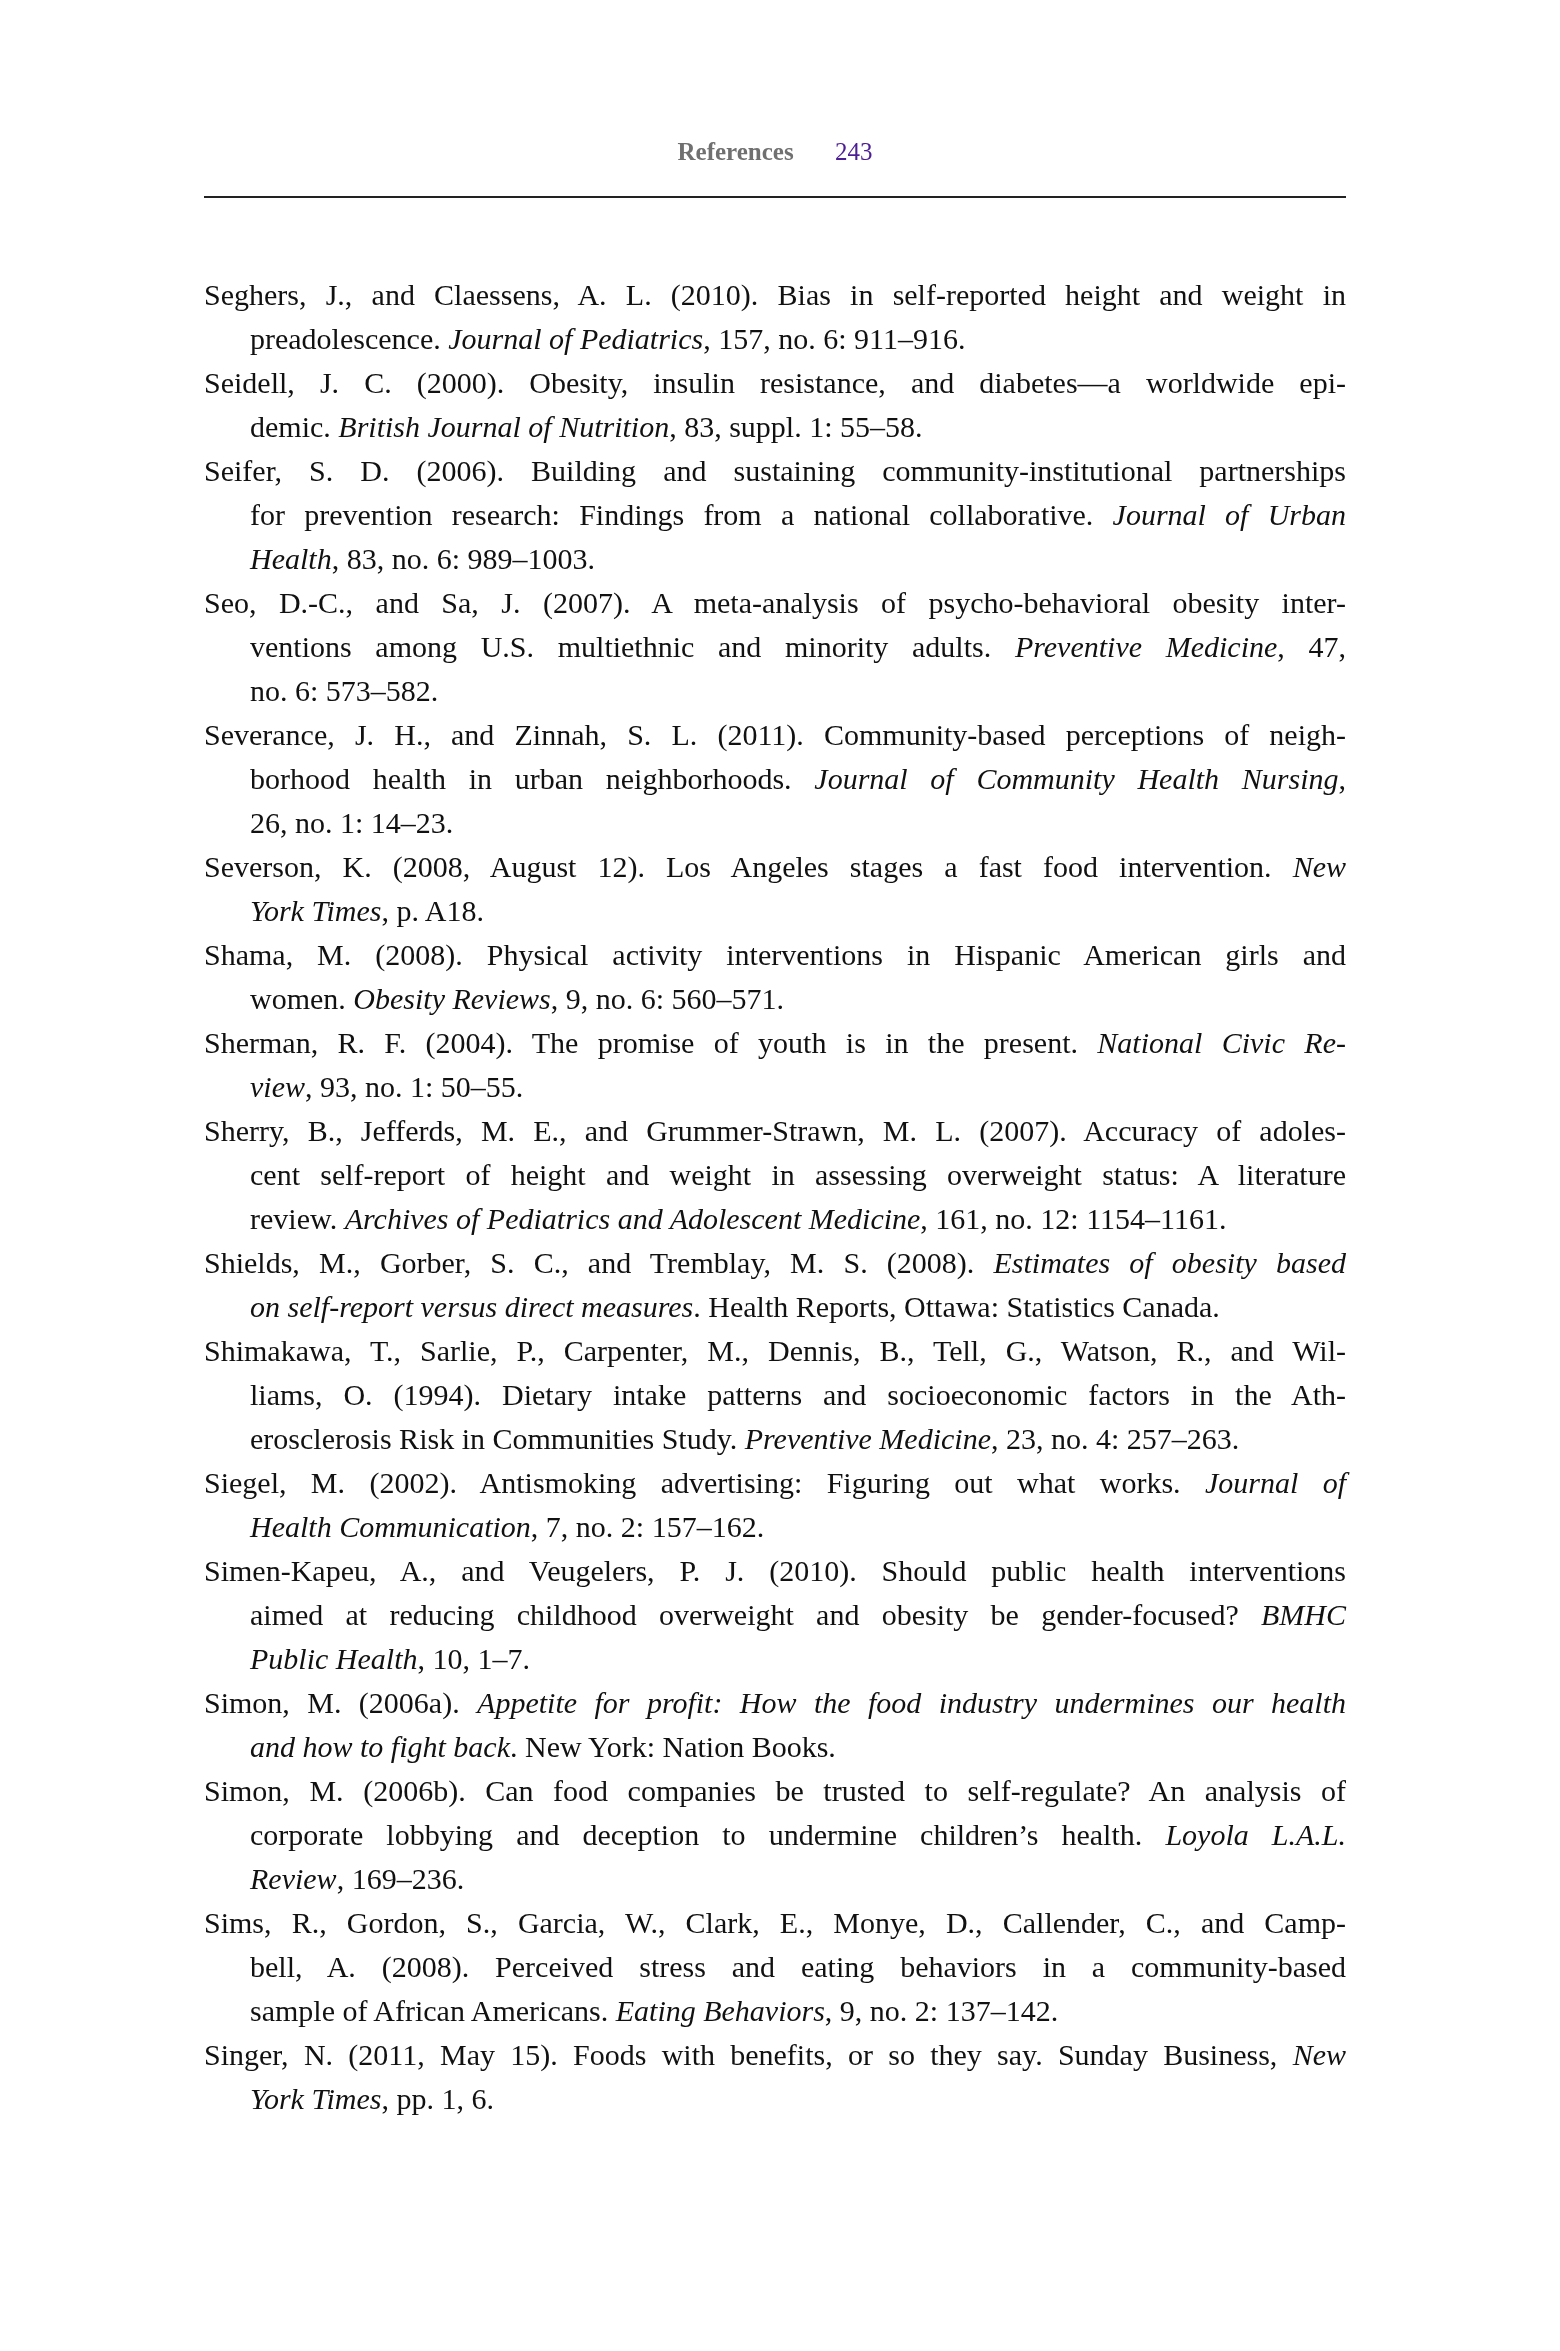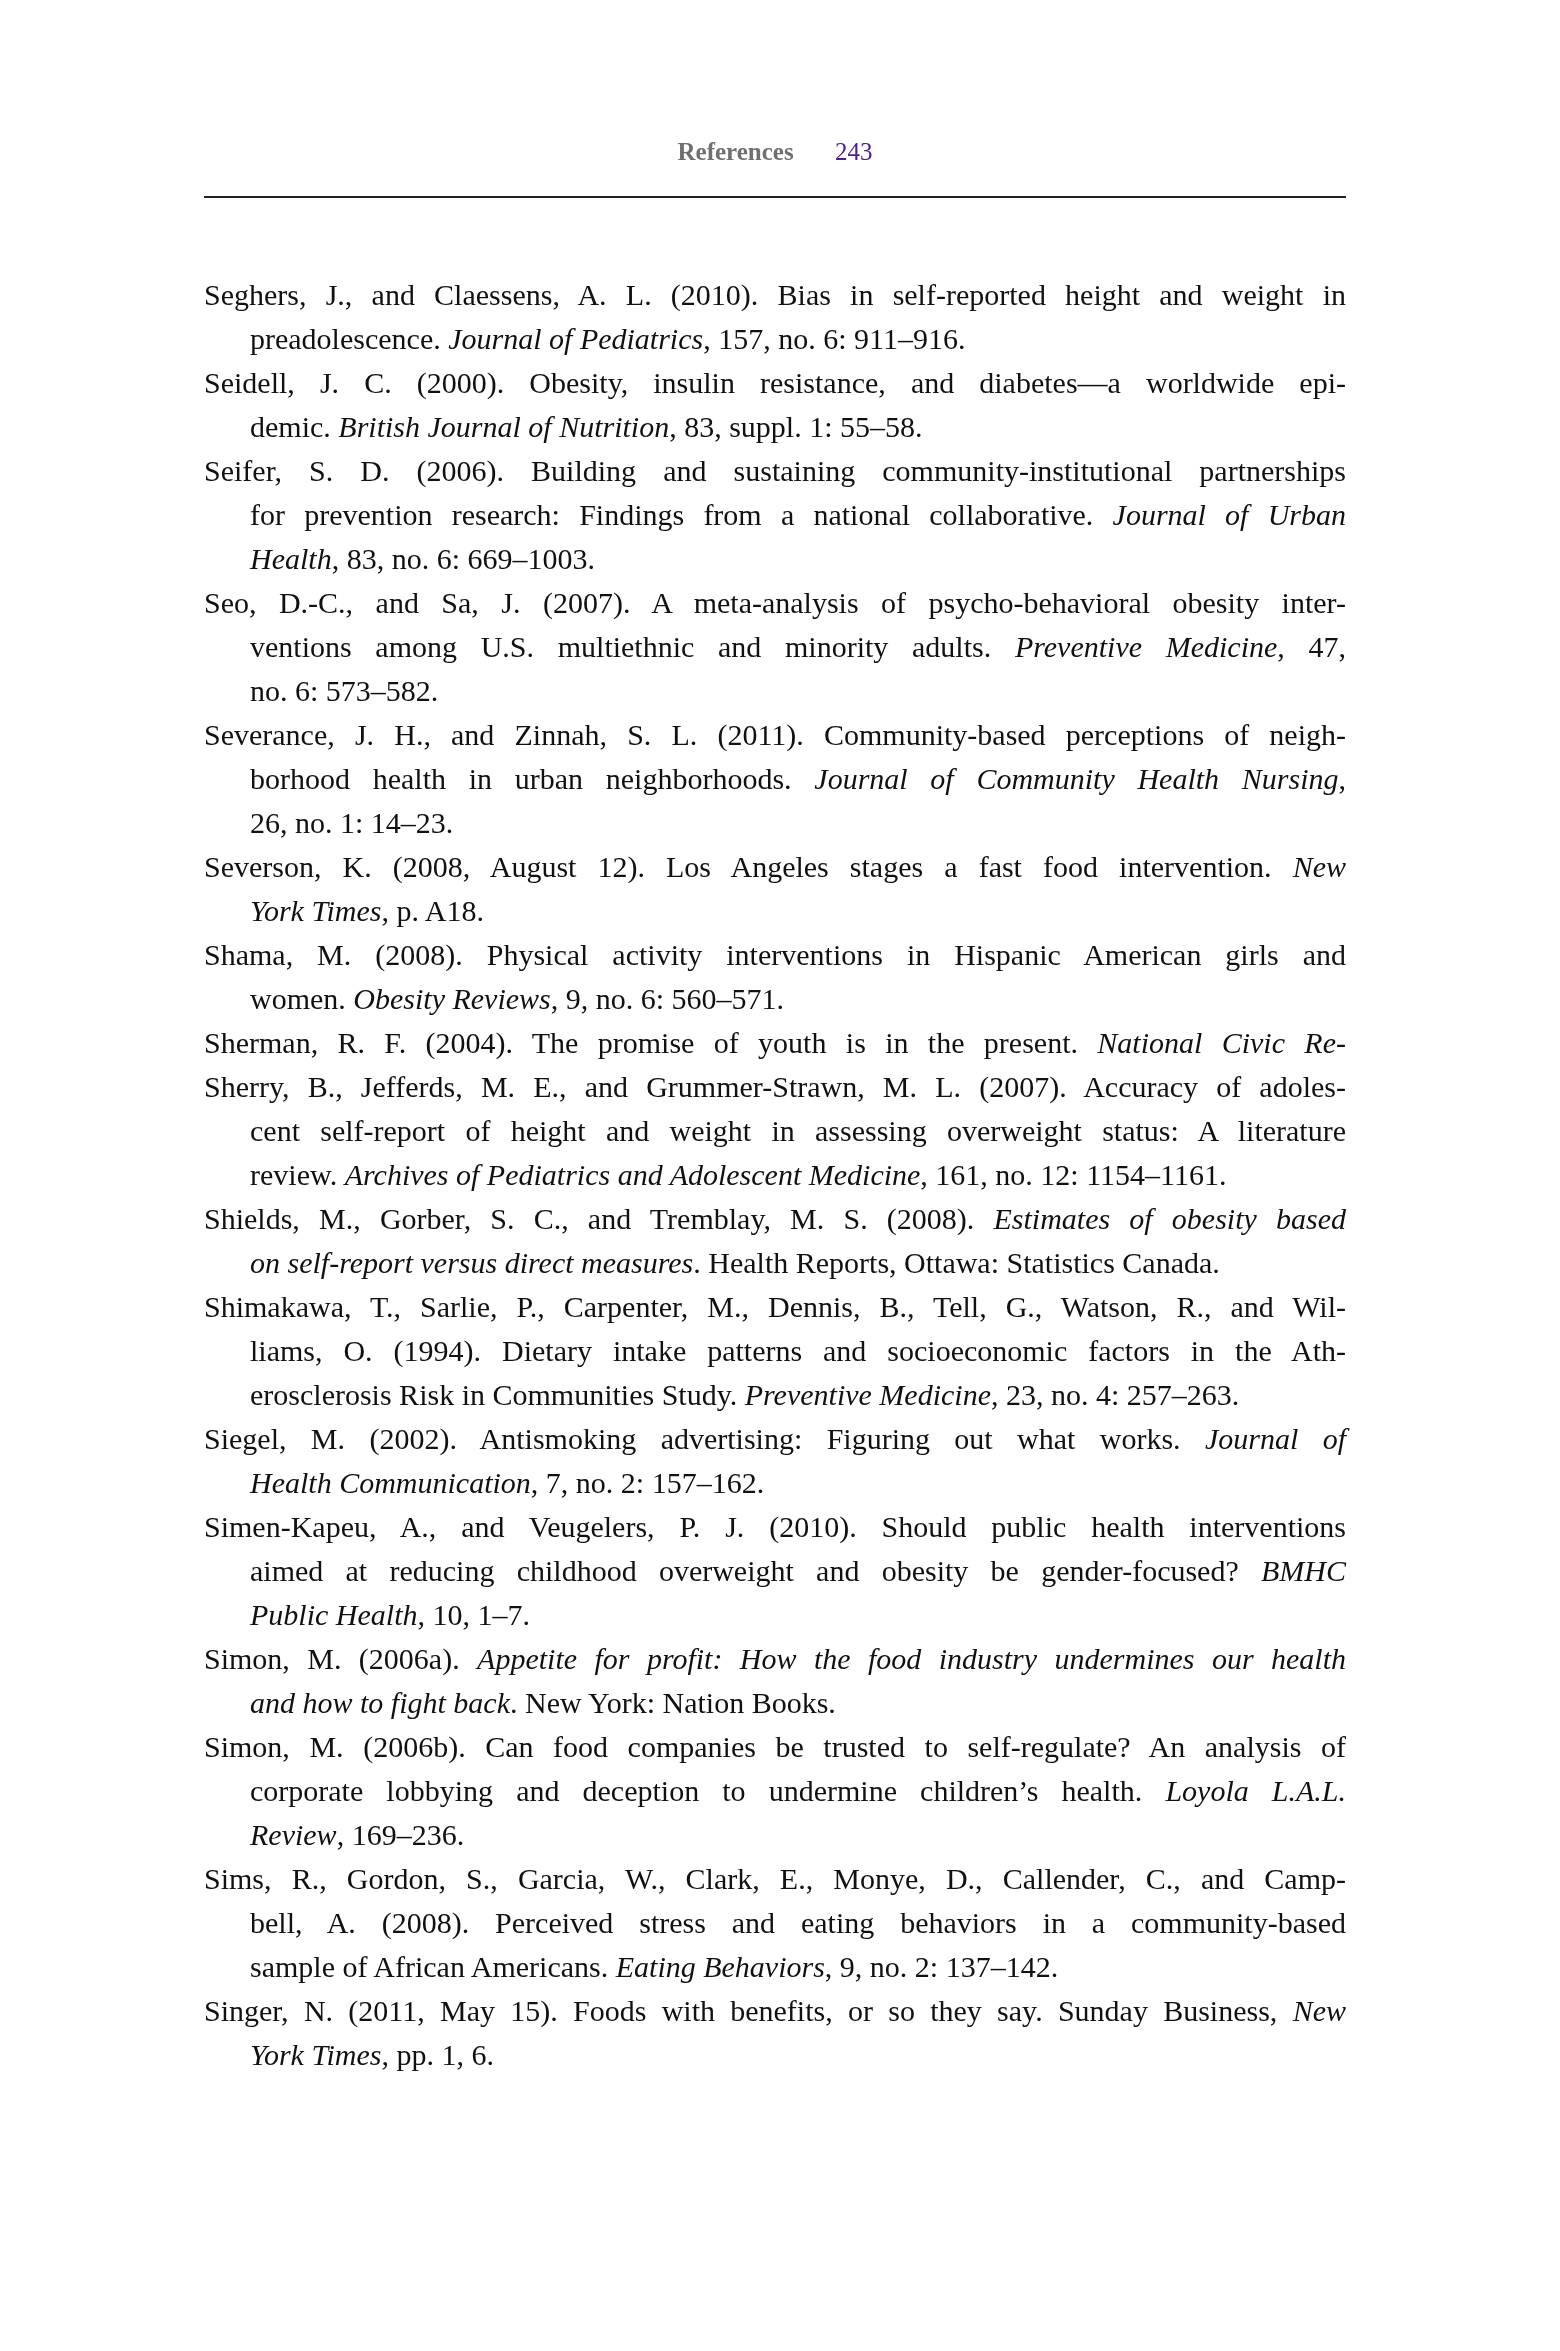--- a/index.html
+++ b/index.html
@@ -100,21 +100,21 @@
       </div>
     </div>
     <div>
       <div class="ref-line">
         <span class="justify-wrap"><span>Seifer, S. D. (2006). Building and sustaining community-institutional partnerships</span></span>
       </div>
       <div class="ref-line cont">
         <span class="justify-wrap"><span>for prevention research: Findings from a national collaborative. </span><span class="it">Journal of Urban</span></span>
       </div>
       <div class="ref-line cont last">
-        <span class="justify-wrap"><span class="it">Health</span><span>, 83, no. 6: 669–1003.</span></span>
+        <span class="justify-wrap"><span class="it">Health</span><span>, 83, no. 6: 989–1003.</span></span>
       </div>
     </div>
     <div>
       <div class="ref-line">
         <span class="justify-wrap"><span>Seo, D.-C., and Sa, J. (2007). A meta-analysis of psycho-behavioral obesity inter-</span></span>
       </div>
       <div class="ref-line cont">
         <span class="justify-wrap"><span>ventions among U.S. multiethnic and minority adults. </span><span class="it">Preventive Medicine</span><span>, 47,</span></span>
       </div>
       <div class="ref-line cont last">
@@ -145,20 +145,23 @@
         <span class="justify-wrap"><span>Shama, M. (2008). Physical activity interventions in Hispanic American girls and</span></span>
       </div>
       <div class="ref-line cont last">
         <span class="justify-wrap"><span>women. </span><span class="it">Obesity Reviews</span><span>, 9, no. 6: 560–571.</span></span>
       </div>
     </div>
     <div>
       <div class="ref-line">
         <span class="justify-wrap"><span>Sherman, R. F. (2004). The promise of youth is in the present. </span><span class="it">National Civic Re-</span></span>
       </div>
+      <div class="ref-line cont last">
+        <span class="justify-wrap"><span class="it">view</span><span>, 93, no. 1: 50–55.</span></span>
+      </div>
     </div>
     <div>
       <div class="ref-line">
         <span class="justify-wrap"><span>Sherry, B., Jefferds, M. E., and Grummer-Strawn, M. L. (2007). Accuracy of adoles-</span></span>
       </div>
       <div class="ref-line cont">
         <span class="justify-wrap"><span>cent self-report of height and weight in assessing overweight status: A literature</span></span>
       </div>
       <div class="ref-line cont last">
         <span class="justify-wrap"><span>review. </span><span class="it">Archives of Pediatrics and Adolescent Medicine</span><span>, 161, no. 12: 1154–1161.</span></span>

